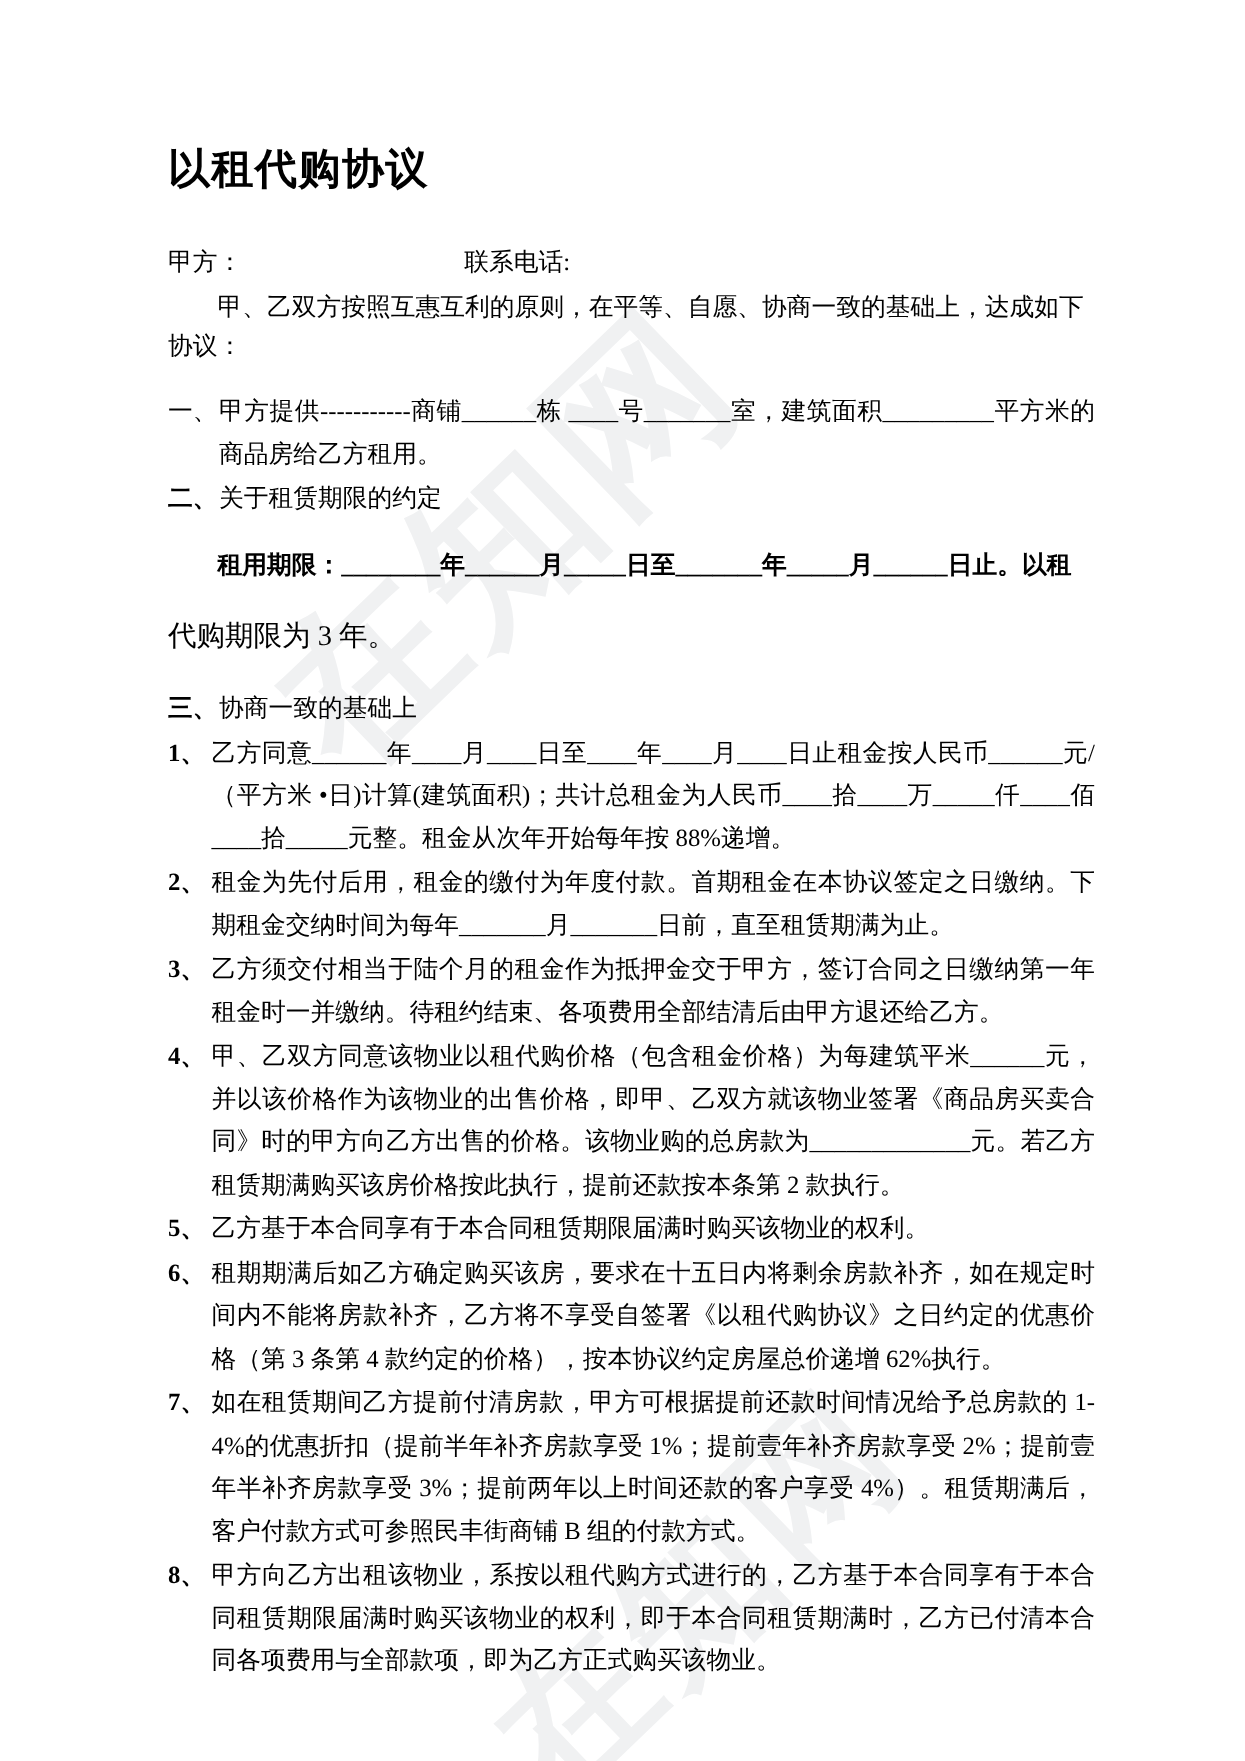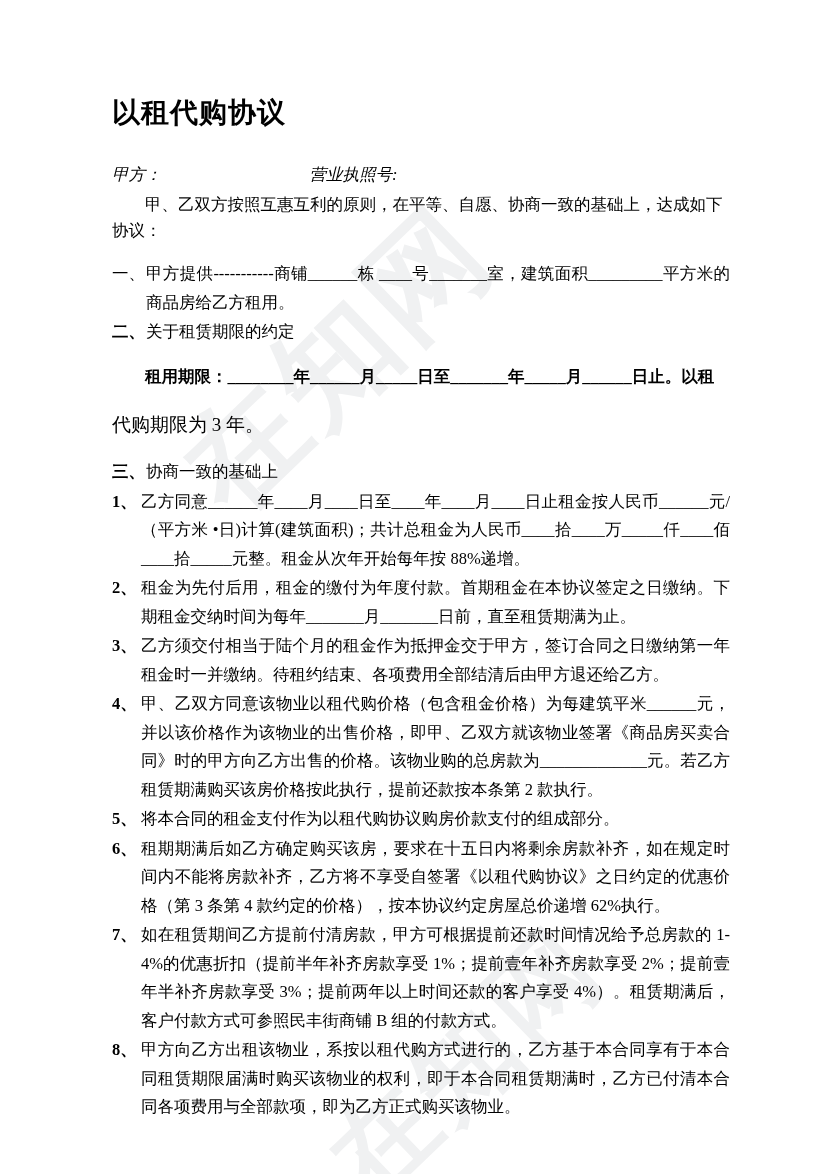--- a/index.html
+++ b/index.html
@@ -81,21 +81,20 @@
   
   .party-block {
     margin-top: 31px;
     font-size: 16.5px;
     line-height: 27px;
   }
   .party-row {
     display: flex;
     align-items: center;
     white-space: nowrap;
-    font-style: italic;
   }
   .party-label { display: inline-block; }
   .lbl-addr { letter-spacing: 3px; }
   .spacer-mid { display: inline-block; width: 148px; }
   .party-right {
     margin-left: auto;
     letter-spacing: 3px;
   }
 
   
@@ -173,21 +172,21 @@
   </div>
 
   <div class="content">
 
     <h1 class="doc-title">以租代购协议</h1>
 
     <div class="party-block">
       <div class="party-row">
         <span class="party-label">甲方：</span>
         <span class="spacer-mid"></span>
-        <span class="party-label">营业执照号:</span>
+        <span class="party-label">联系电话:</span>
       </div>
     </div>
 
     <p class="intro">甲、乙双方按照互惠互利的原则，在平等、自愿、协商一致的基础上，达成如下协议：</p>
 
     <div class="article">
       <span class="num">一、</span>
       <span class="body">甲方提供-----------商铺______栋 ____号_______室，建筑面积_________平方米的商品房给乙方租用。</span>
     </div>
 
@@ -214,21 +213,21 @@
     <div class="clause">
       <span class="num">3、</span>
       <span class="body">乙方须交付相当于陆个月的租金作为抵押金交于甲方，签订合同之日缴纳第一年租金时一并缴纳。待租约结束、各项费用全部结清后由甲方退还给乙方。</span>
     </div>
     <div class="clause">
       <span class="num">4、</span>
       <span class="body">甲、乙双方同意该物业以租代购价格（包含租金价格）为每建筑平米______元，并以该价格作为该物业的出售价格，即甲、乙双方就该物业签署《商品房买卖合同》时的甲方向乙方出售的价格。该物业购的总房款为_____________元。若乙方租赁期满购买该房价格按此执行，提前还款按本条第 2 款执行。</span>
     </div>
     <div class="clause">
       <span class="num">5、</span>
-      <span class="body">将本合同的租金支付作为以租代购协议购房价款支付的组成部分。</span>
+      <span class="body">乙方基于本合同享有于本合同租赁期限届满时购买该物业的权利。</span>
     </div>
     <div class="clause">
       <span class="num">6、</span>
       <span class="body">租期期满后如乙方确定购买该房，要求在十五日内将剩余房款补齐，如在规定时间内不能将房款补齐，乙方将不享受自签署《以租代购协议》之日约定的优惠价格（第 3 条第 4 款约定的价格），按本协议约定房屋总价递增 62%执行。</span>
     </div>
     <div class="clause">
       <span class="num">7、</span>
       <span class="body">如在租赁期间乙方提前付清房款，甲方可根据提前还款时间情况给予总房款的 1-4%的优惠折扣（提前半年补齐房款享受 1%；提前壹年补齐房款享受 2%；提前壹年半补齐房款享受 3%；提前两年以上时间还款的客户享受 4%）。租赁期满后，客户付款方式可参照民丰街商铺 B 组的付款方式。</span>
     </div>
     <div class="clause">

